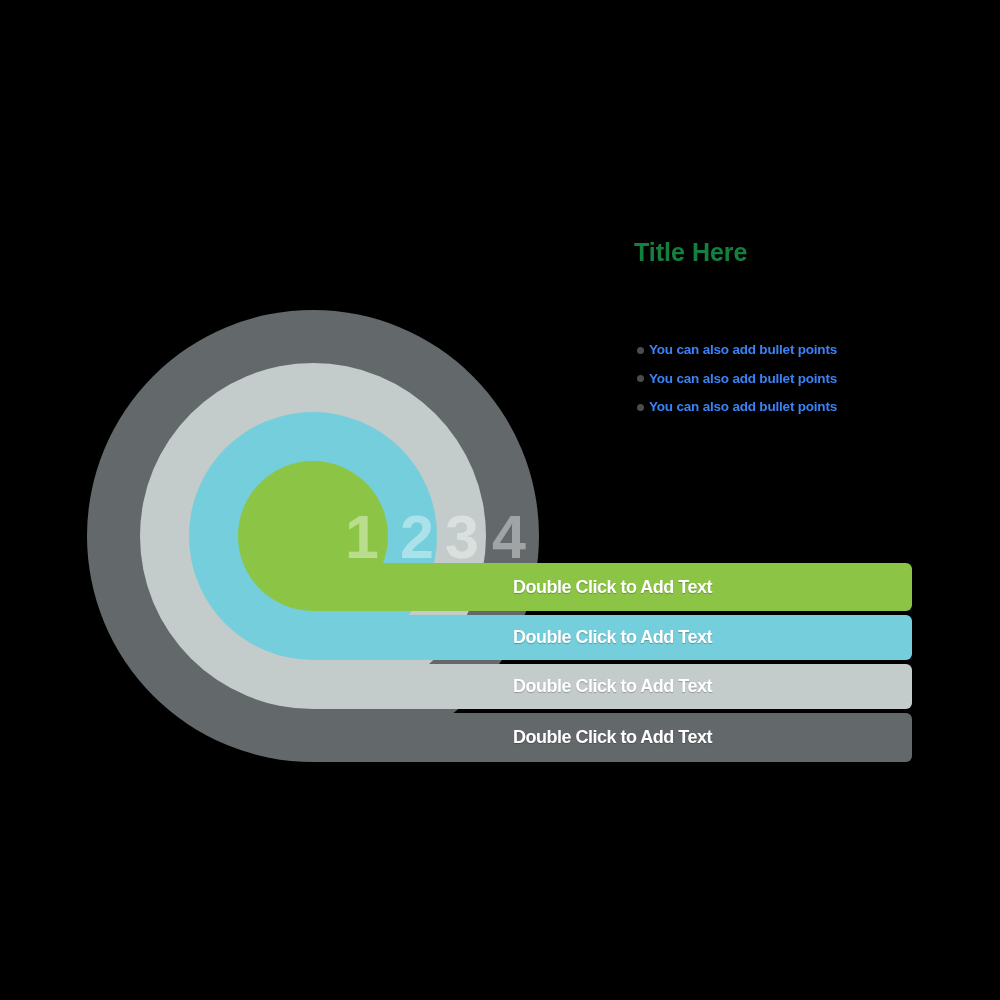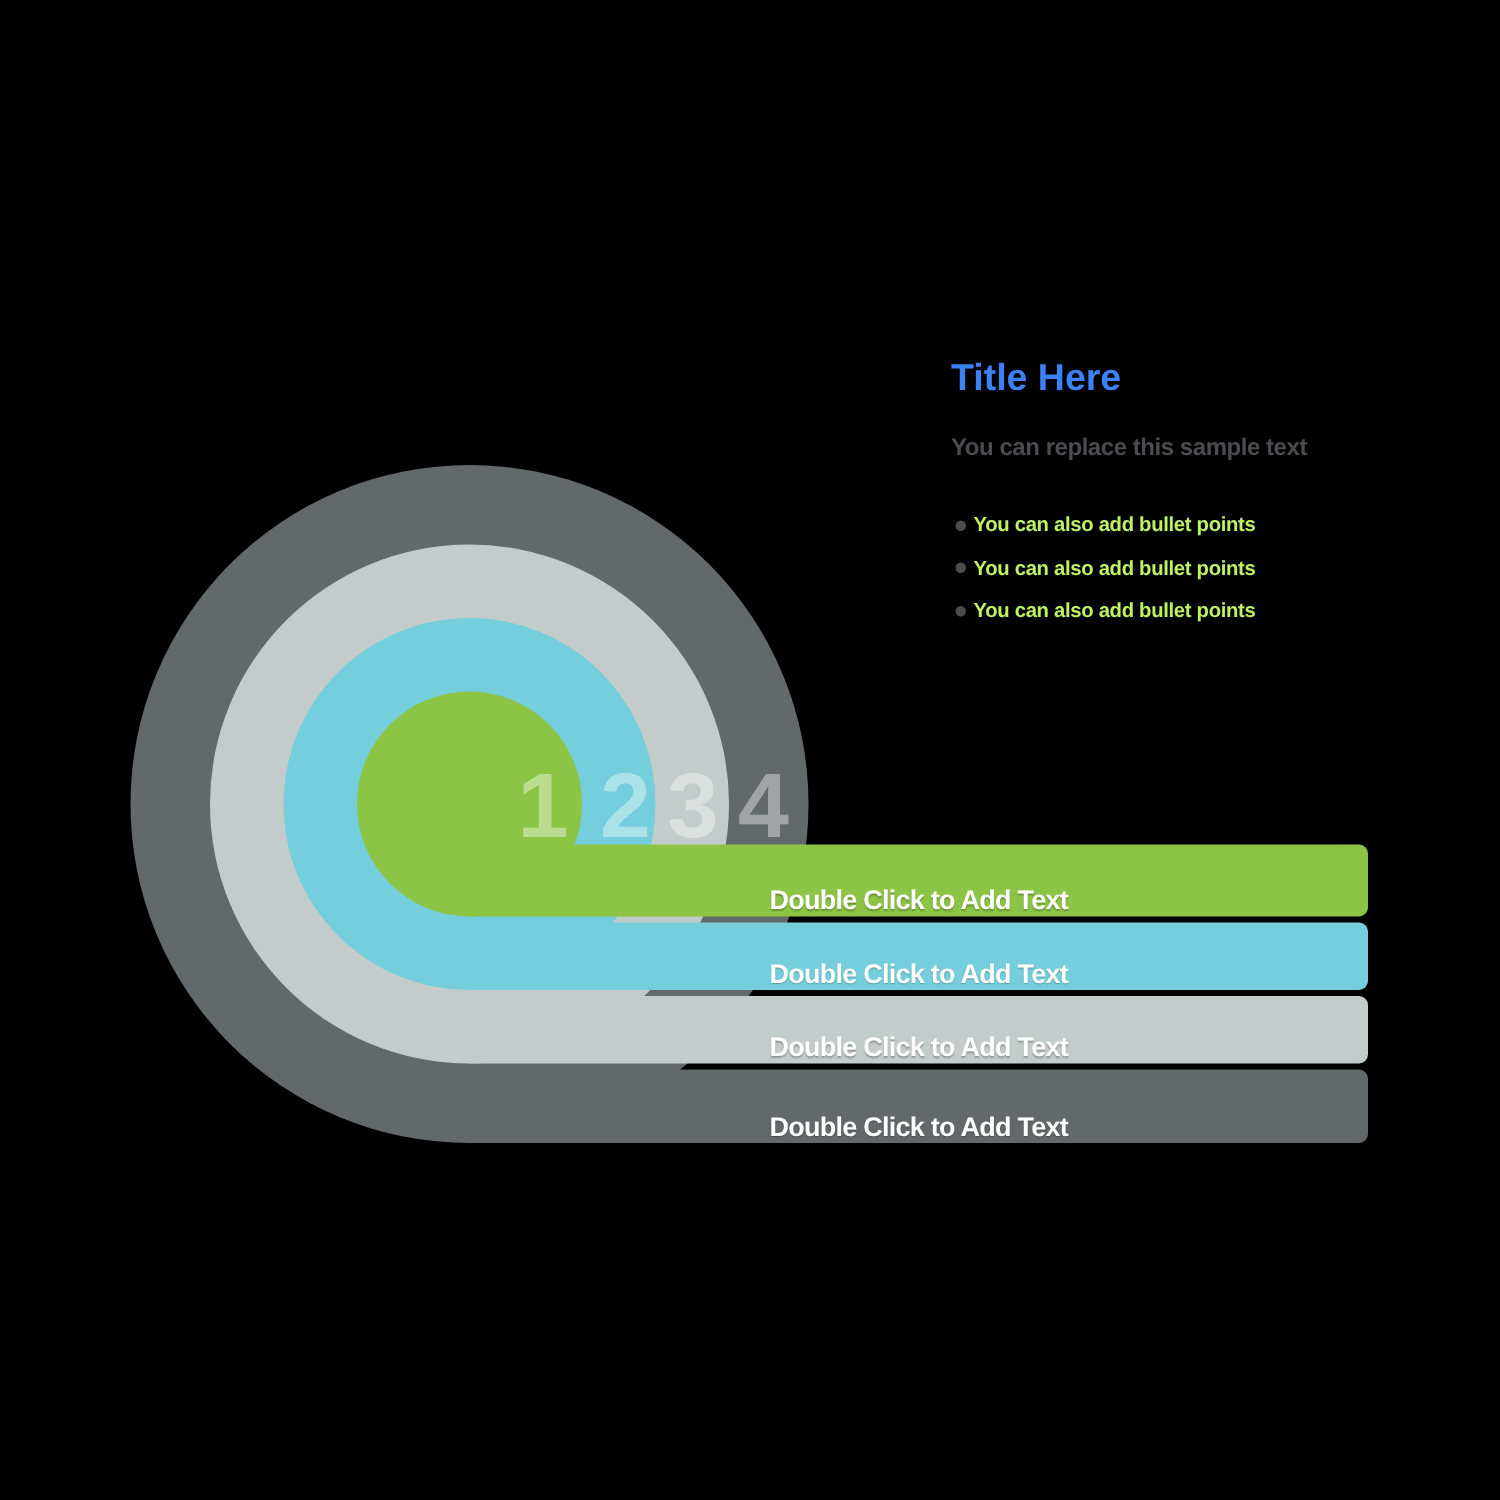--- a/index.html
+++ b/index.html
@@ -19,48 +19,48 @@
     position:absolute;top:507px;transform:translateX(-50%);
     font-size:61px;line-height:61px;font-weight:bold;
     color:rgba(255,255,255,0.40);letter-spacing:0;
   }
   .num-1{left:362px;} .num-2{left:417px;} .num-3{left:462px;} .num-4{left:509px;}
 
   
   .bar{
     position:absolute;left:313px;width:599px;
     border-radius:0 6px 6px 0;
-    display:flex;align-items:flex-end;justify-content:center;
+    display:flex;align-items:center;justify-content:center;
   }
   .bar-1{top:563px;height:48px;}
   .bar-2{top:615px;height:45px;}
   .bar-3{top:664px;height:45px;}
   .bar-4{top:713px;height:49px;}
   .bar-label{
     color:#ffffff;font-weight:bold;font-size:18px;letter-spacing:-0.5px;
     text-shadow:0 1px 1px rgba(0,0,0,0.25);white-space:nowrap;
   }
 
   
   .panel{position:absolute;left:634px;top:240px;width:300px;}
   .panel-title{
-    margin:0;font-size:25px;line-height:25px;font-weight:bold;color:#3b82f6;
+    margin:0;font-size:25px;line-height:25px;font-weight:bold;color:#15803d;
   }
   .panel-body{
     position:absolute;left:0;top:50px;width:280px;
     font-size:16px;line-height:17.5px;font-weight:bold;color:#4C4C4E;
     letter-spacing:-0.3px;
   }
   .panel-bullets{
     position:absolute;left:0;top:103px;width:300px;
     list-style:none;margin:0;padding:0;
   }
   .bullet-item{
     display:flex;align-items:center;
-    font-size:13.5px;line-height:14px;font-weight:bold;color:#bef264;
+    font-size:13.5px;line-height:14px;font-weight:bold;color:#3b82f6;
     letter-spacing:-0.2px;margin-bottom:14.5px;white-space:nowrap;
   }
   .bullet-dot{
     width:7px;height:7px;border-radius:50%;background:#4C4C4E;
     margin-left:3px;margin-right:5px;flex:0 0 auto;
   }
 </style>
 </head>
 <body>
 
@@ -85,21 +85,20 @@
   <div class="bar bar-3" style="background: rgb(195, 204, 202);">
     <span class="bar-label">Double Click to Add Text</span>
   </div>
   <div class="bar bar-4" style="background: rgb(99, 104, 106);">
     <span class="bar-label">Double Click to Add Text</span>
   </div>
 
   <div class="panel">
     <h2 class="panel-title">Title Here</h2>
     <div class="panel-body">
-      <div>You can replace this sample text</div>
     </div>
     <ul class="panel-bullets">
       <li class="bullet-item">
         <span class="bullet-dot"></span>
         <span>You can also add bullet points</span>
       </li>
       <li class="bullet-item">
         <span class="bullet-dot"></span>
         <span>You can also add bullet points</span>
       </li>

